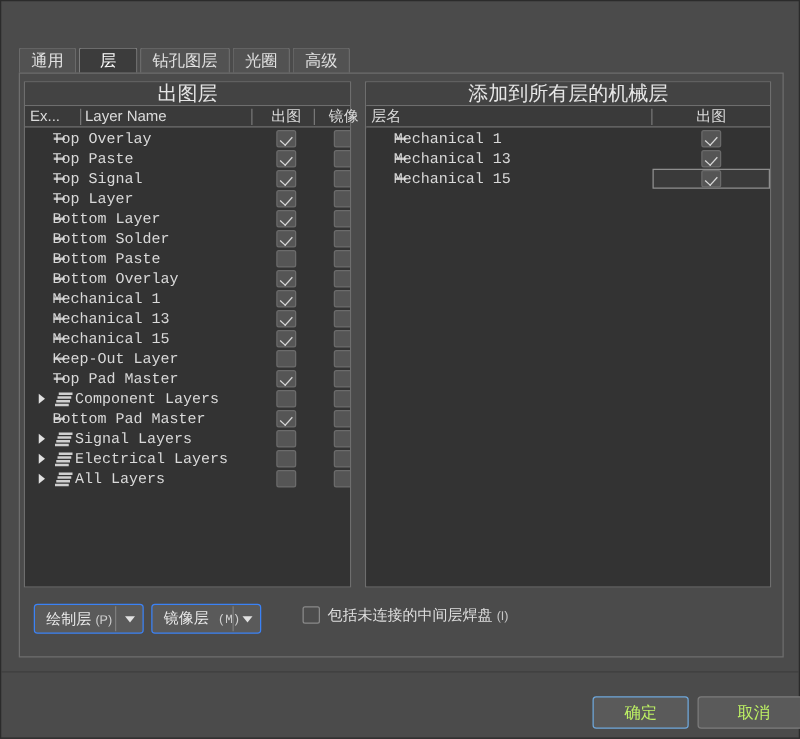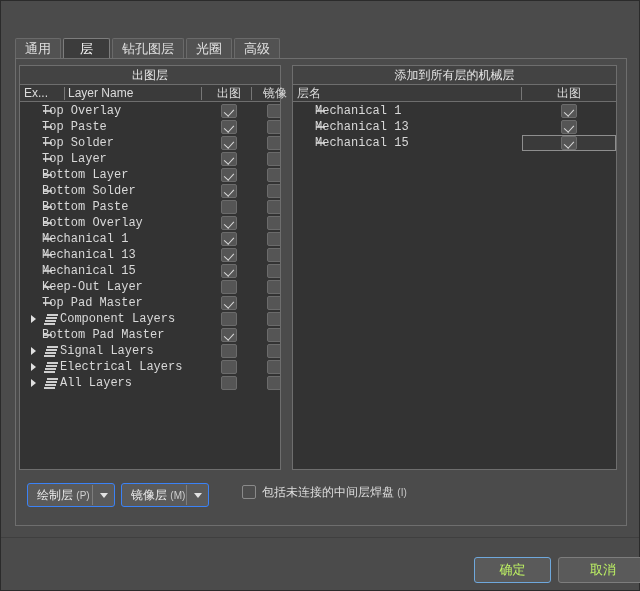--- a/index.html
+++ b/index.html
@@ -92,21 +92,21 @@
 
   .group-title {
     position: absolute;
     left: 0; top: 0;
     width: 100%; height: 19px;
     line-height: 19px;
     text-align: center;
     background: #434343;
     border-bottom: 1px solid #6e6e6e;
     color: #e6e6e6;
-    font-size: 12px;
+    font-size: 16px;
   }
   .col-header {
     position: absolute;
     left: 0; top: 19px;
     width: 100%; height: 17px;
     background: #3a3a3a;
     border-bottom: 1px solid #6e6e6e;
     color: #dcdcdc;
     font-size: 12px;
   }
@@ -309,21 +309,21 @@
           <span class="cell-box" style="left: 247px;"></span>
         </div>
         <div class="row">
           <span class="dash-icon"></span>
           <span class="row-label">Top Paste</span>
           <span class="cell-box checked" style="left: 201px;"></span>
           <span class="cell-box" style="left: 247px;"></span>
         </div>
         <div class="row">
           <span class="dash-icon"></span>
-          <span class="row-label">Top Solder</span>
+          <span class="row-label">Top Signal</span>
           <span class="cell-box checked" style="left: 201px;"></span>
           <span class="cell-box" style="left: 247px;"></span>
         </div>
         <div class="row">
           <span class="dash-icon"></span>
           <span class="row-label">Top Layer</span>
           <span class="cell-box checked" style="left: 201px;"></span>
           <span class="cell-box" style="left: 247px;"></span>
         </div>
         <div class="row">
@@ -466,21 +466,21 @@
 
   <div class="split-btn" id="btn-plot-layers" style="left:26px;top:482px;width:88px;">
     <span class="lbl">
       <span>绘制层</span>
       <span class="mn">(P)</span>
     </span>
     <span class="divider" style="left:64px;"></span>
     <span class="arrow" style="left:72px;"></span>
   </div>
 
-  <div class="split-btn" id="btn-mirror-layers" style="left:120px;top:482px;width:88px;">
+  <div class="split-btn" id="btn-mirror-layers" style="left:120px;top:482px;width:88px;font-family:Liberation Mono, monospace;">
     <span class="lbl">
       <span>镜像层</span>
       <span class="mn">(M)</span>
     </span>
     <span class="divider" style="left:64px;"></span>
     <span class="arrow" style="left:72px;"></span>
   </div>
 
   <div class="chk-wrap">
     <span class="chk-box"></span>

